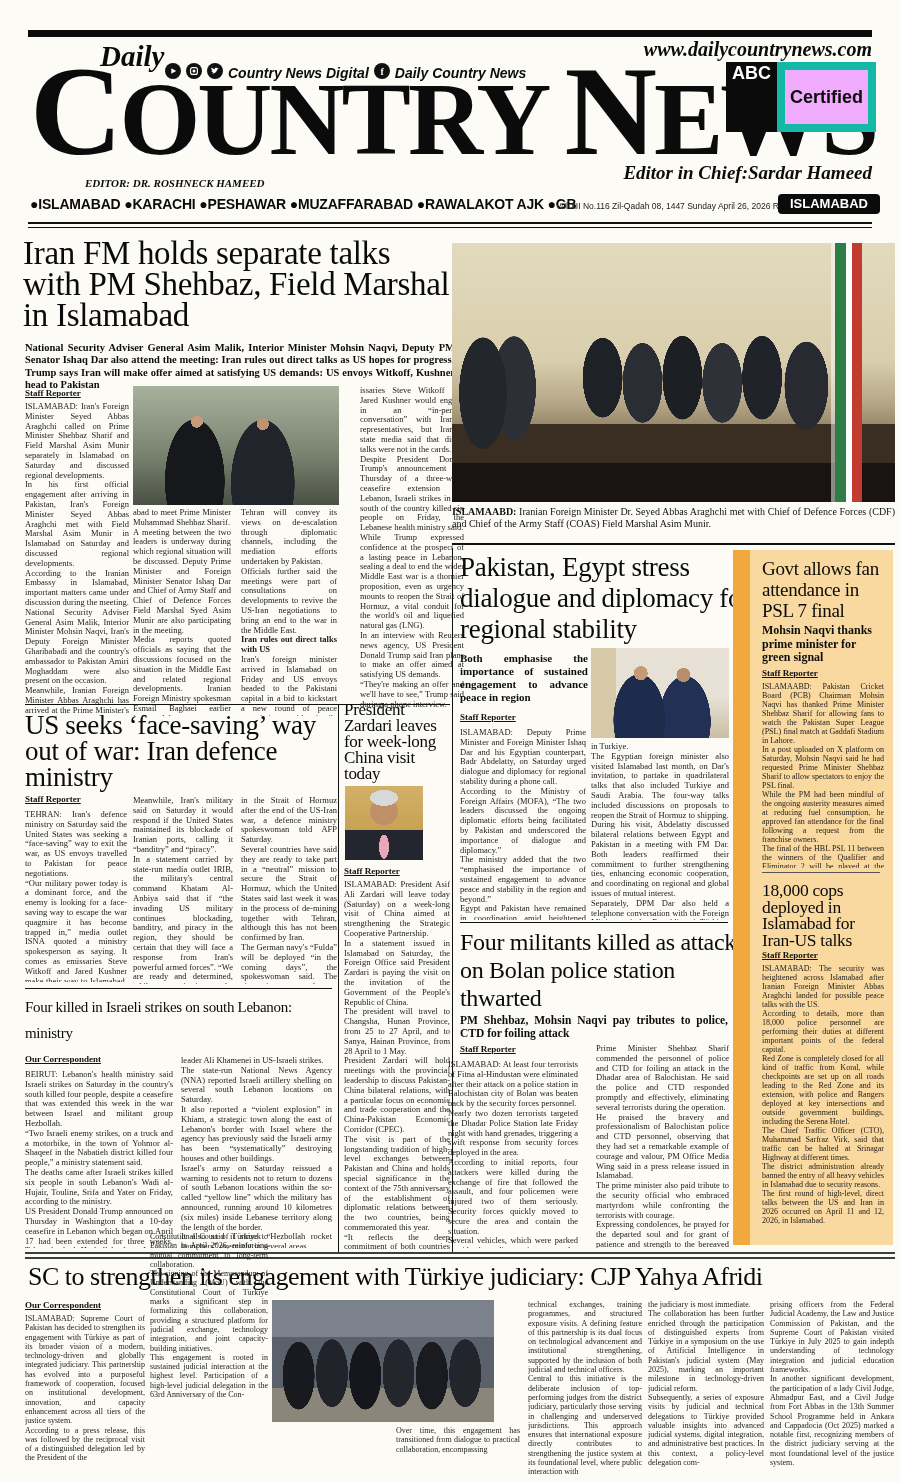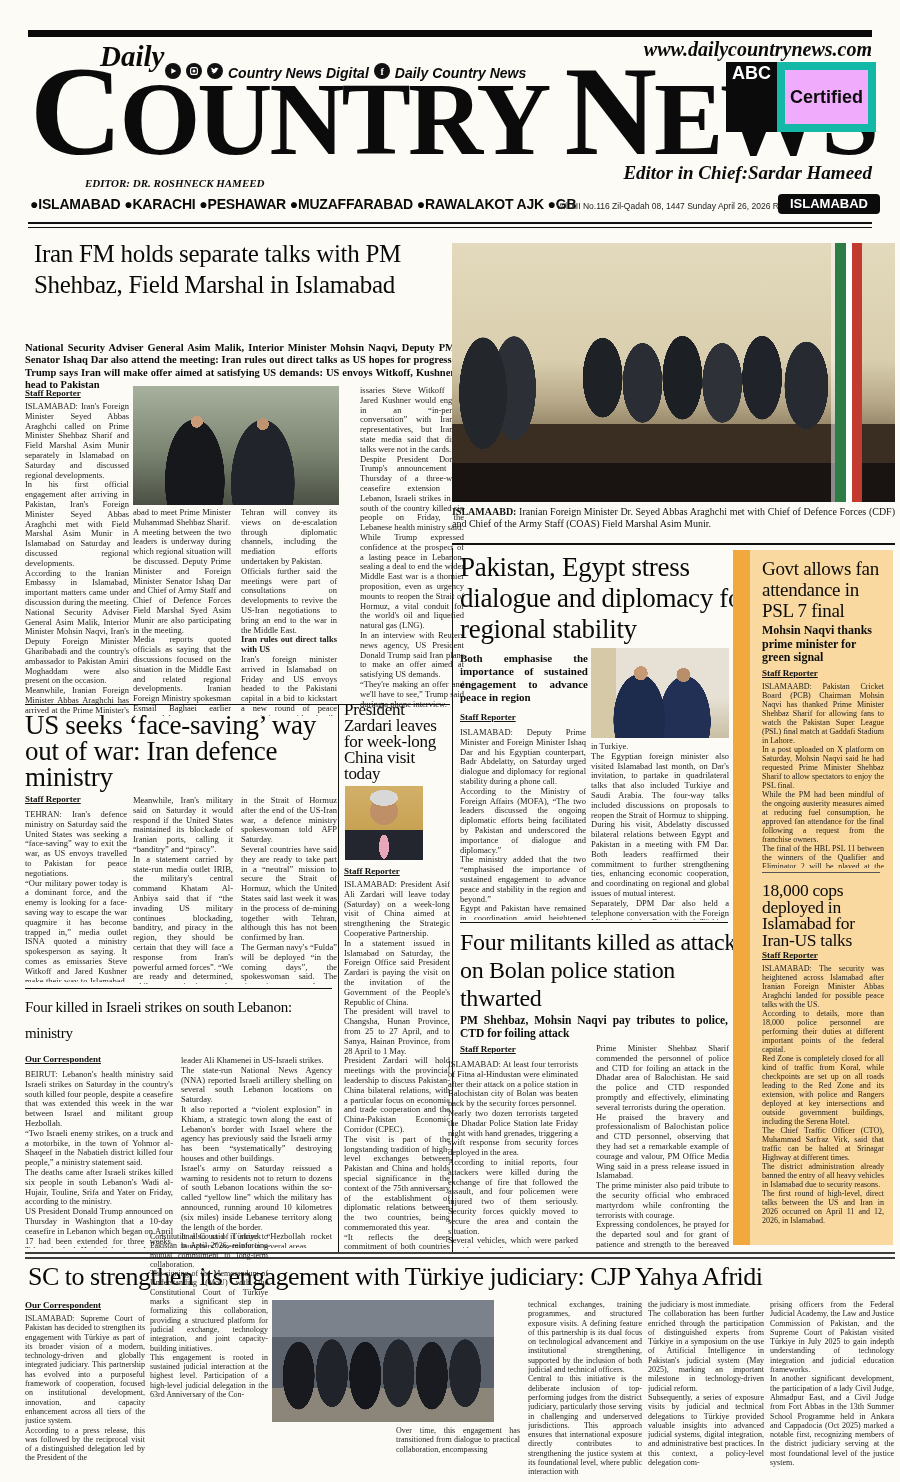--- a/index.html
+++ b/index.html
@@ -88,21 +88,21 @@
   <div class="abs editorline" style="left:85px;top:177px;">EDITOR: DR. ROSHNECK HAMEED</div>
   <div class="abs chiefline" style="left:600px;top:162px;width:272px;">Editor in Chief:Sardar Hameed</div>
 
   <div class="abs cities" style="left:30px;top:196px;">●ISLAMABAD ●KARACHI ●PESHAWAR ●MUZAFFARABAD ●RAWALAKOT AJK ●GB</div>
   <div class="abs issue" style="left:556px;top:201px;">Vol.XII No.116 Zil-Qadah 08, 1447 Sunday April 26, 2026 Rs.30</div>
   <div class="abs edition-badge" style="left:778px;top:194px;width:102px;height:20px;">ISLAMABAD</div>
 
   <div class="abs hline" style="left:28px;top:222px;width:844px;height:2px;"></div>
   <div class="abs hline" style="left:28px;top:227px;width:844px;height:1px;"></div>
 
-  <div class="abs headline" style="left:34px;top:238px;width:430px;font-size:25px;line-height:31px;">Iran FM holds separate talks with PM Shehbaz, Field Marshal in Islamabad</div>
+  <div class="abs headline" style="left:23px;top:238px;width:430px;font-size:33px;line-height:31px;">Iran FM holds separate talks with PM Shehbaz, Field Marshal in Islamabad</div>
   <div class="abs kicker" style="left:25px;top:342px;width:430px;font-size:10.5px;line-height:12.3px;">National Security Adviser General Asim Malik, Interior Minister Mohsin Naqvi, Deputy PM Senator Ishaq Dar also attend the meeting: Iran rules out direct talks as US hopes for progress: Trump says Iran will make offer aimed at satisfying US demands: US envoys Witkoff, Kushner head to Pakistan</div>
   <div class="abs byline" style="left:25px;top:388px;">Staff Reporter</div>
 
   <div class="abs body" style="left:25px;top:402px;width:104px;height:314px;">ISLAMABAD: Iran's Foreign Minister Seyed Abbas Araghchi called on Prime Minister Shehbaz Sharif and Field Marshal Asim Munir separately in Islamabad on Saturday and discussed regional developments.
 In his first official engagement after arriving in Pakistan, Iran's Foreign Minister Seyed Abbas Araghchi met with Field Marshal Asim Munir in Islamabad on Saturday and discussed regional developments.
 According to the Iranian Embassy in Islamabad, important matters came under discussion during the meeting.
 National Security Adviser General Asim Malik, Interior Minister Mohsin Naqvi, Iran's Deputy Foreign Minister Gharibabadi and the country's ambassador to Pakistan Amiri Moghaddam were also present on the occasion.
 Meanwhile, Iranian Foreign Minister Abbas Araghchi has arrived at the Prime Minister's House in Islam-</div>
 
   <div class="abs photo" style="left:133px;top:386px;width:206px;height:119px;background:

